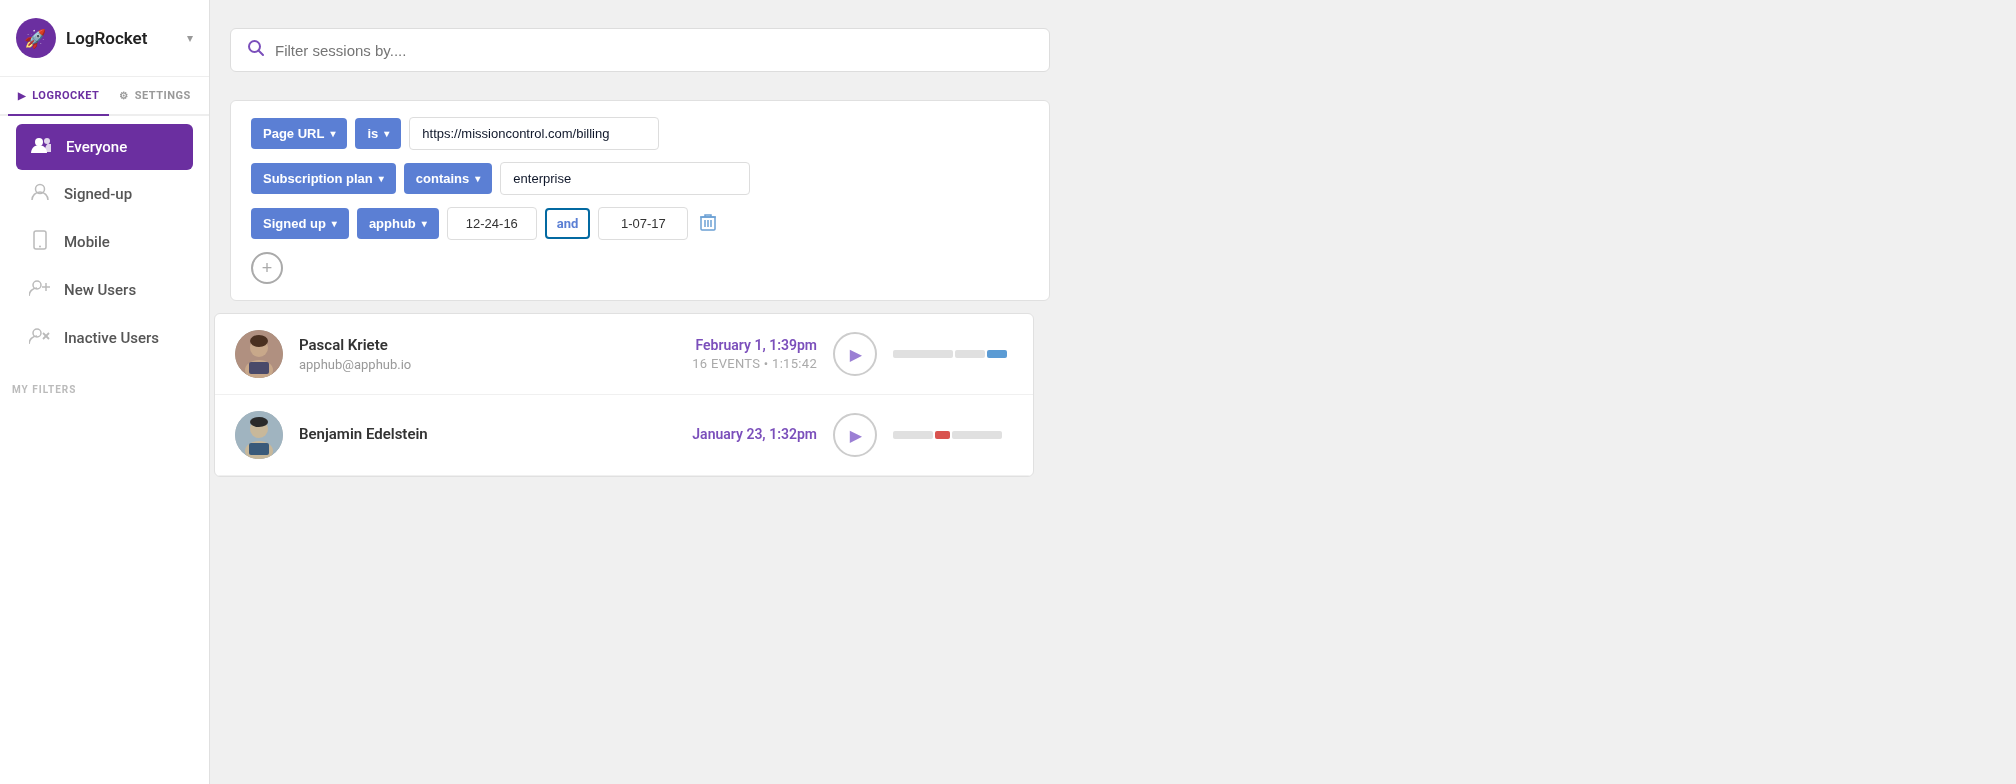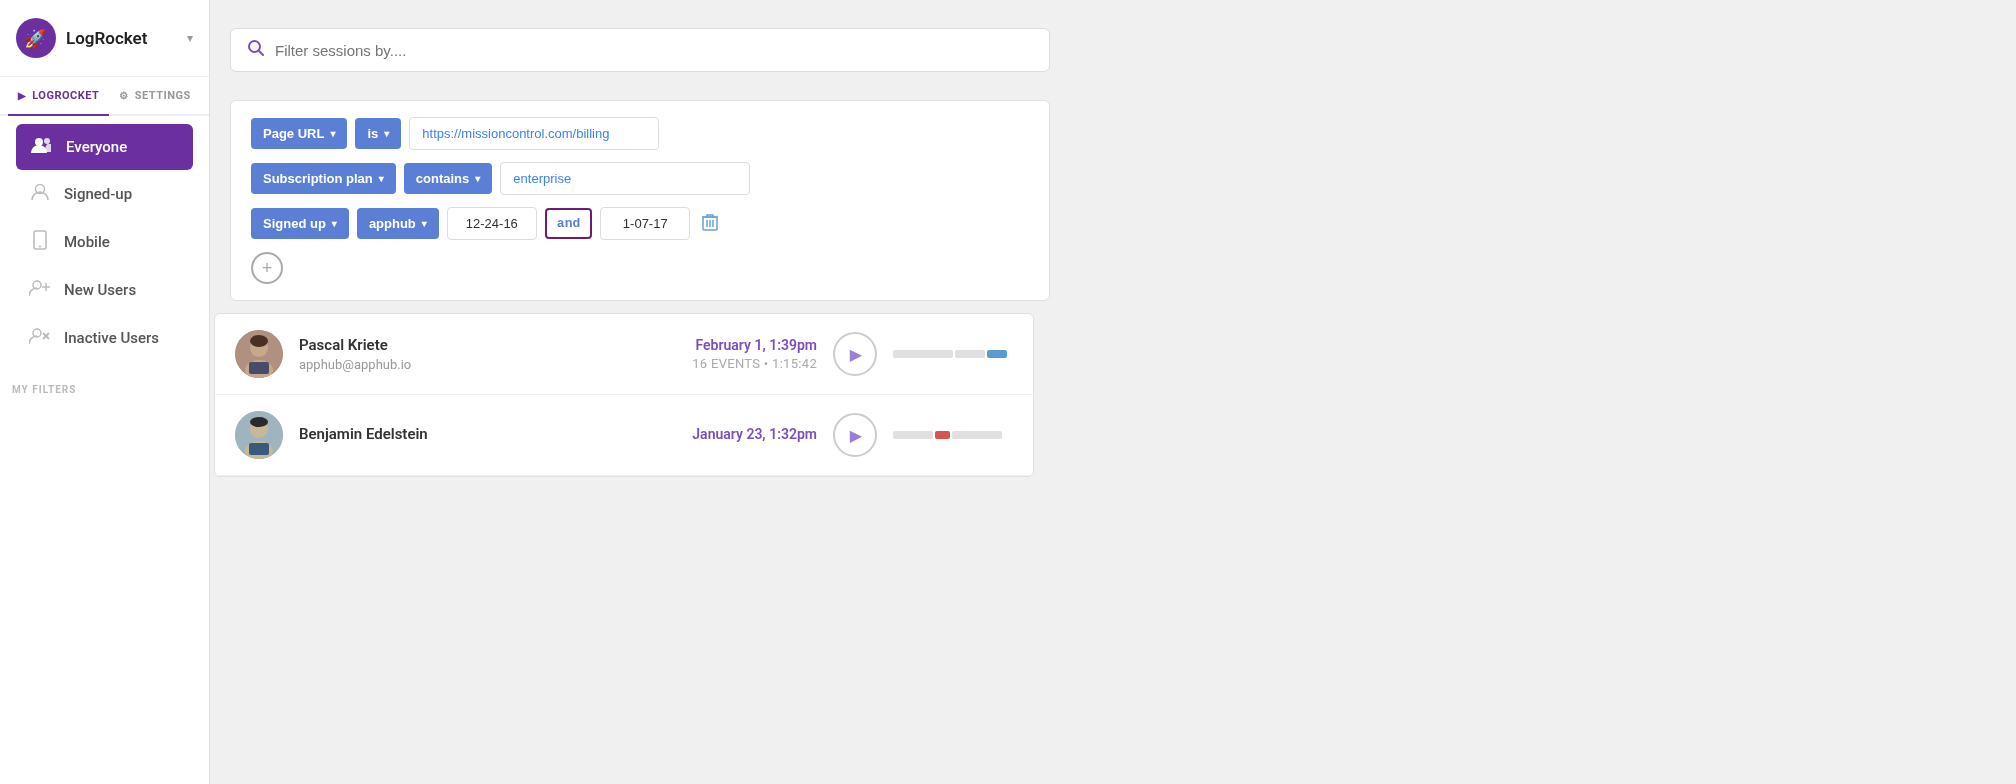--- a/index.html
+++ b/index.html
@@ -207,45 +207,44 @@
 
     .filter-btn .btn-chevron {
       font-size: 10px;
     }
 
     .filter-text-input {
       border: 1px solid #ddd;
       border-radius: 4px;
       padding: 8px 12px;
       font-size: 13px;
-      color: #3b82f6;
+      color: #0f172a;
       outline: none;
       min-width: 250px;
     }
 
     .filter-date-input {
       border: 1px solid #ddd;
       border-radius: 4px;
       padding: 8px 12px;
       font-size: 13px;
       color: #333;
       outline: none;
       width: 90px;
       text-align: center;
     }
 
     .and-badge {
       background: #fff;
-      border: 2px solid #701a75;
+      border: 2px solid #0369a1;
       color: #5b7fd4;
       border-radius: 4px;
       padding: 6px 10px;
       font-size: 13px;
       font-weight: 700;
-      font-family: Liberation Mono, monospace;
     }
 
     .delete-btn {
       background: none;
       border: none;
       cursor: pointer;
       color: #aaa;
       font-size: 16px;
       padding: 4px;
     }

